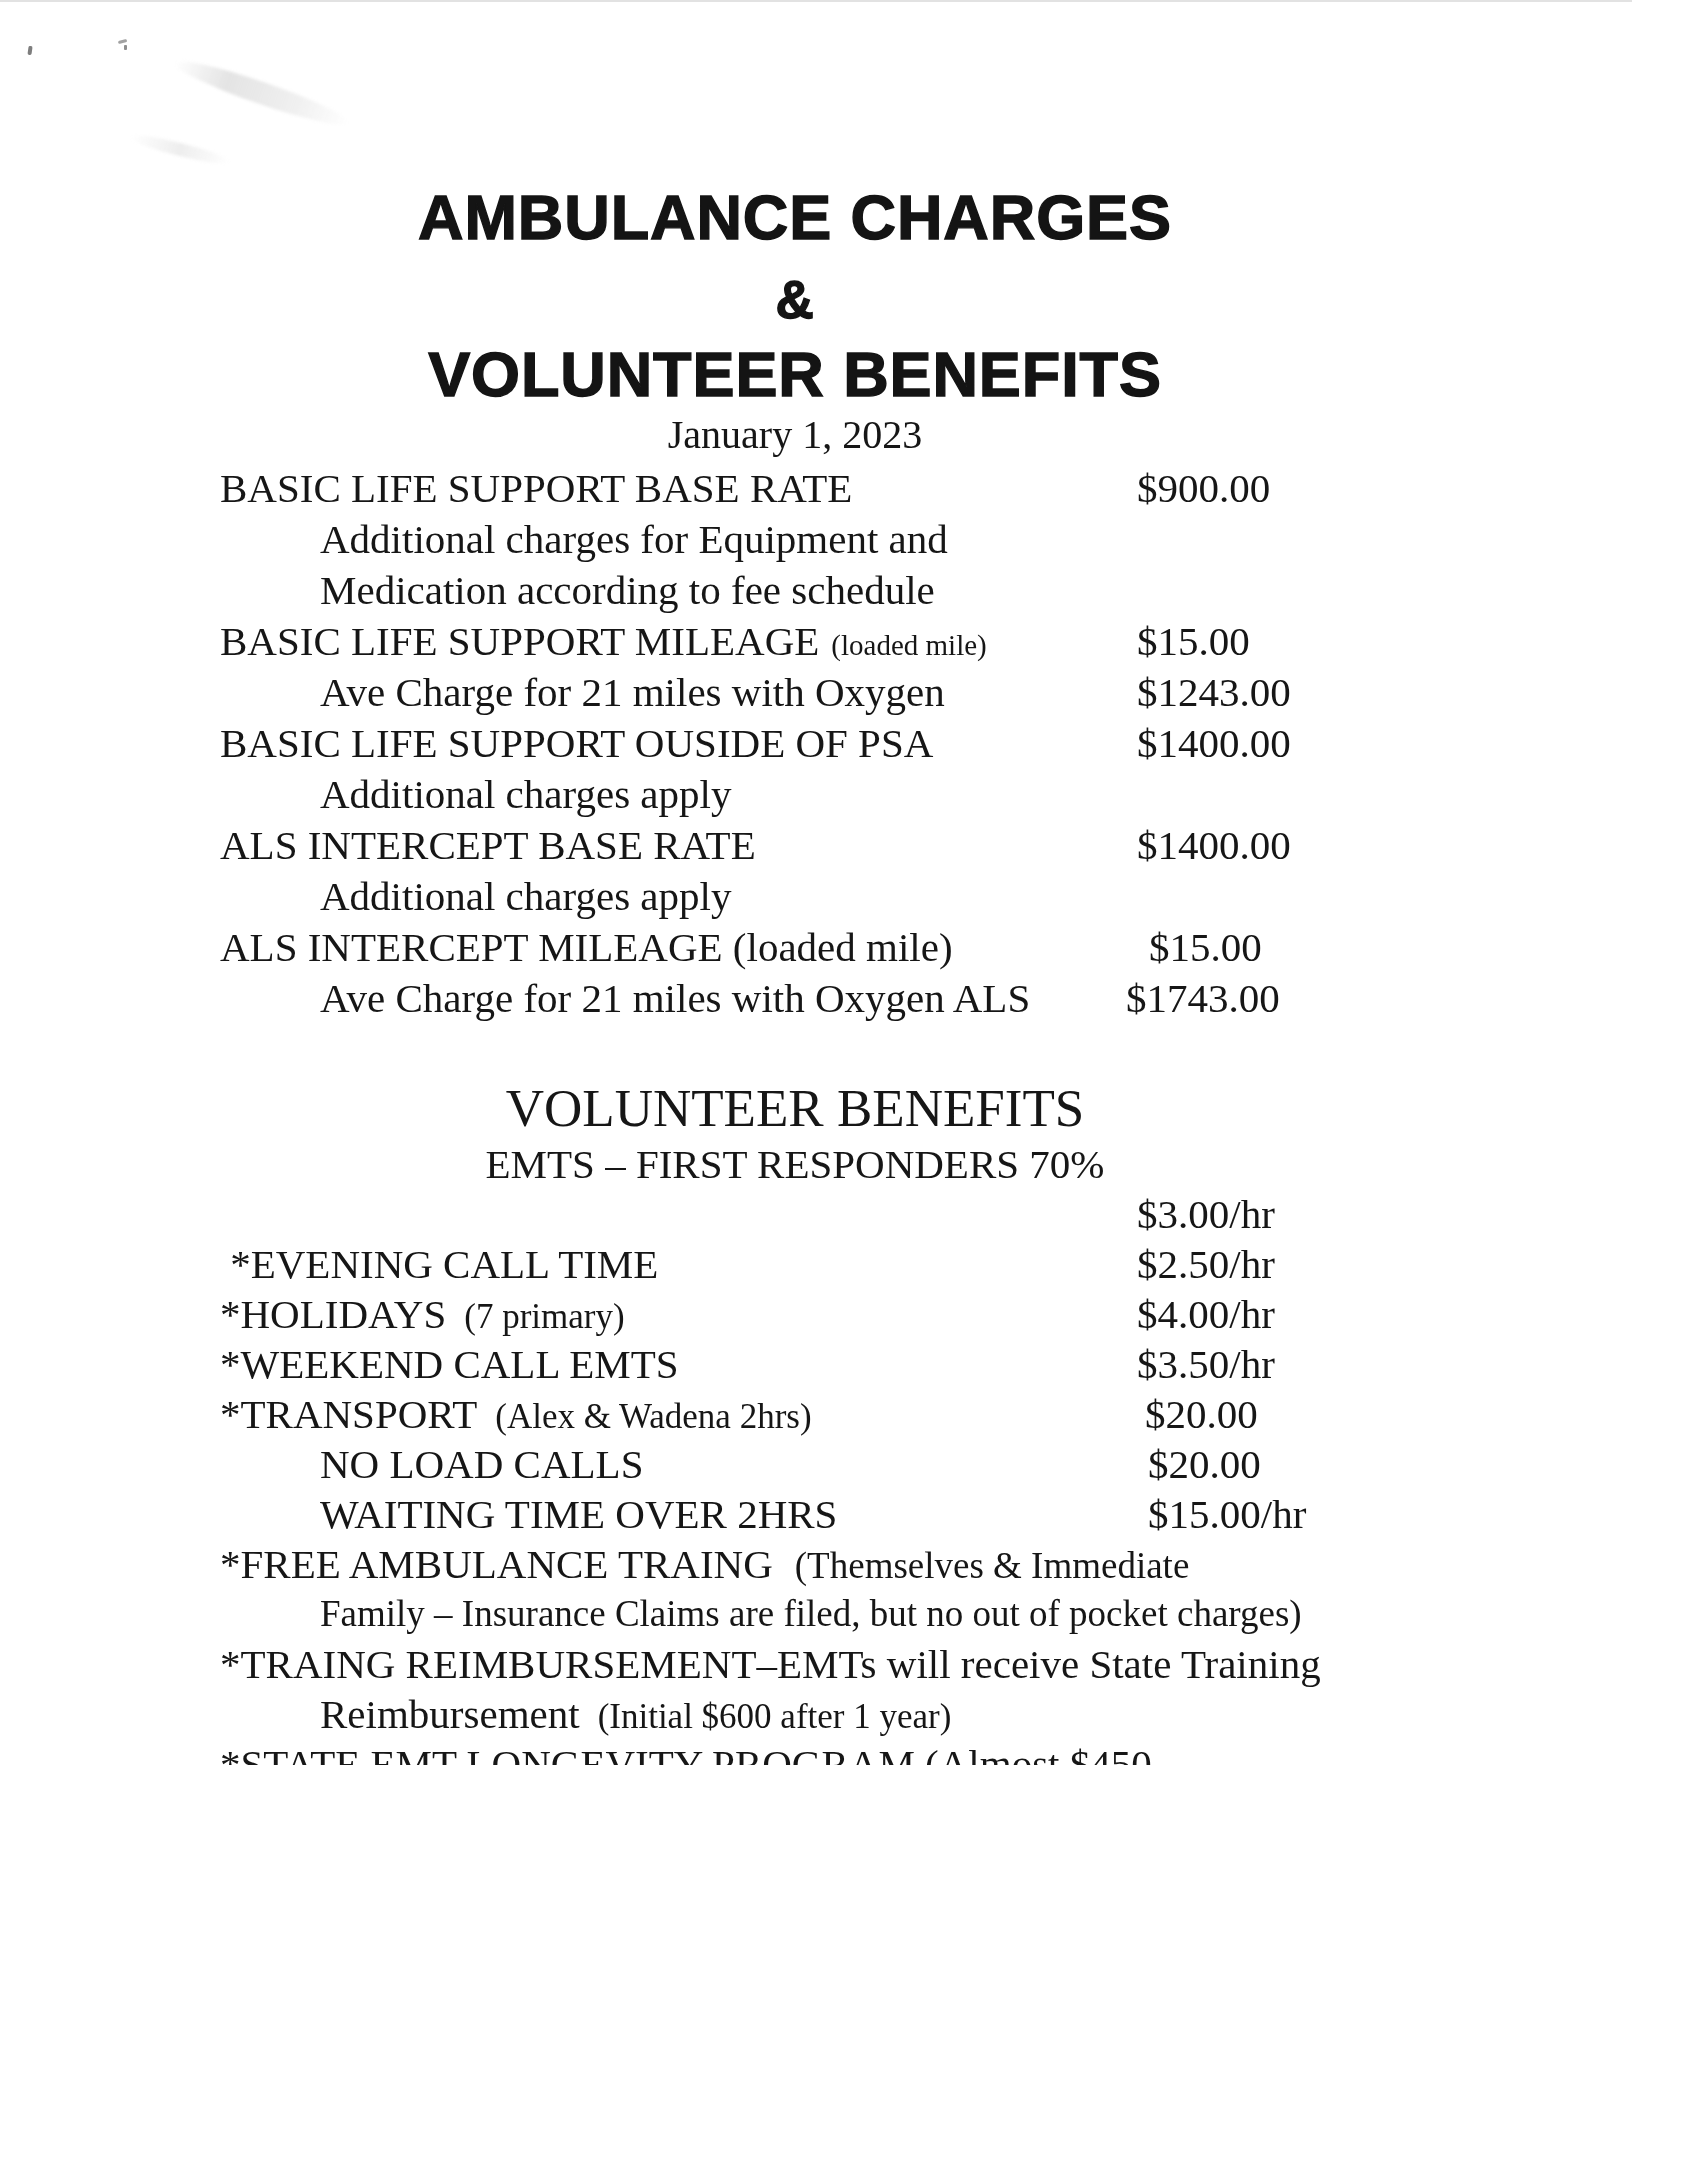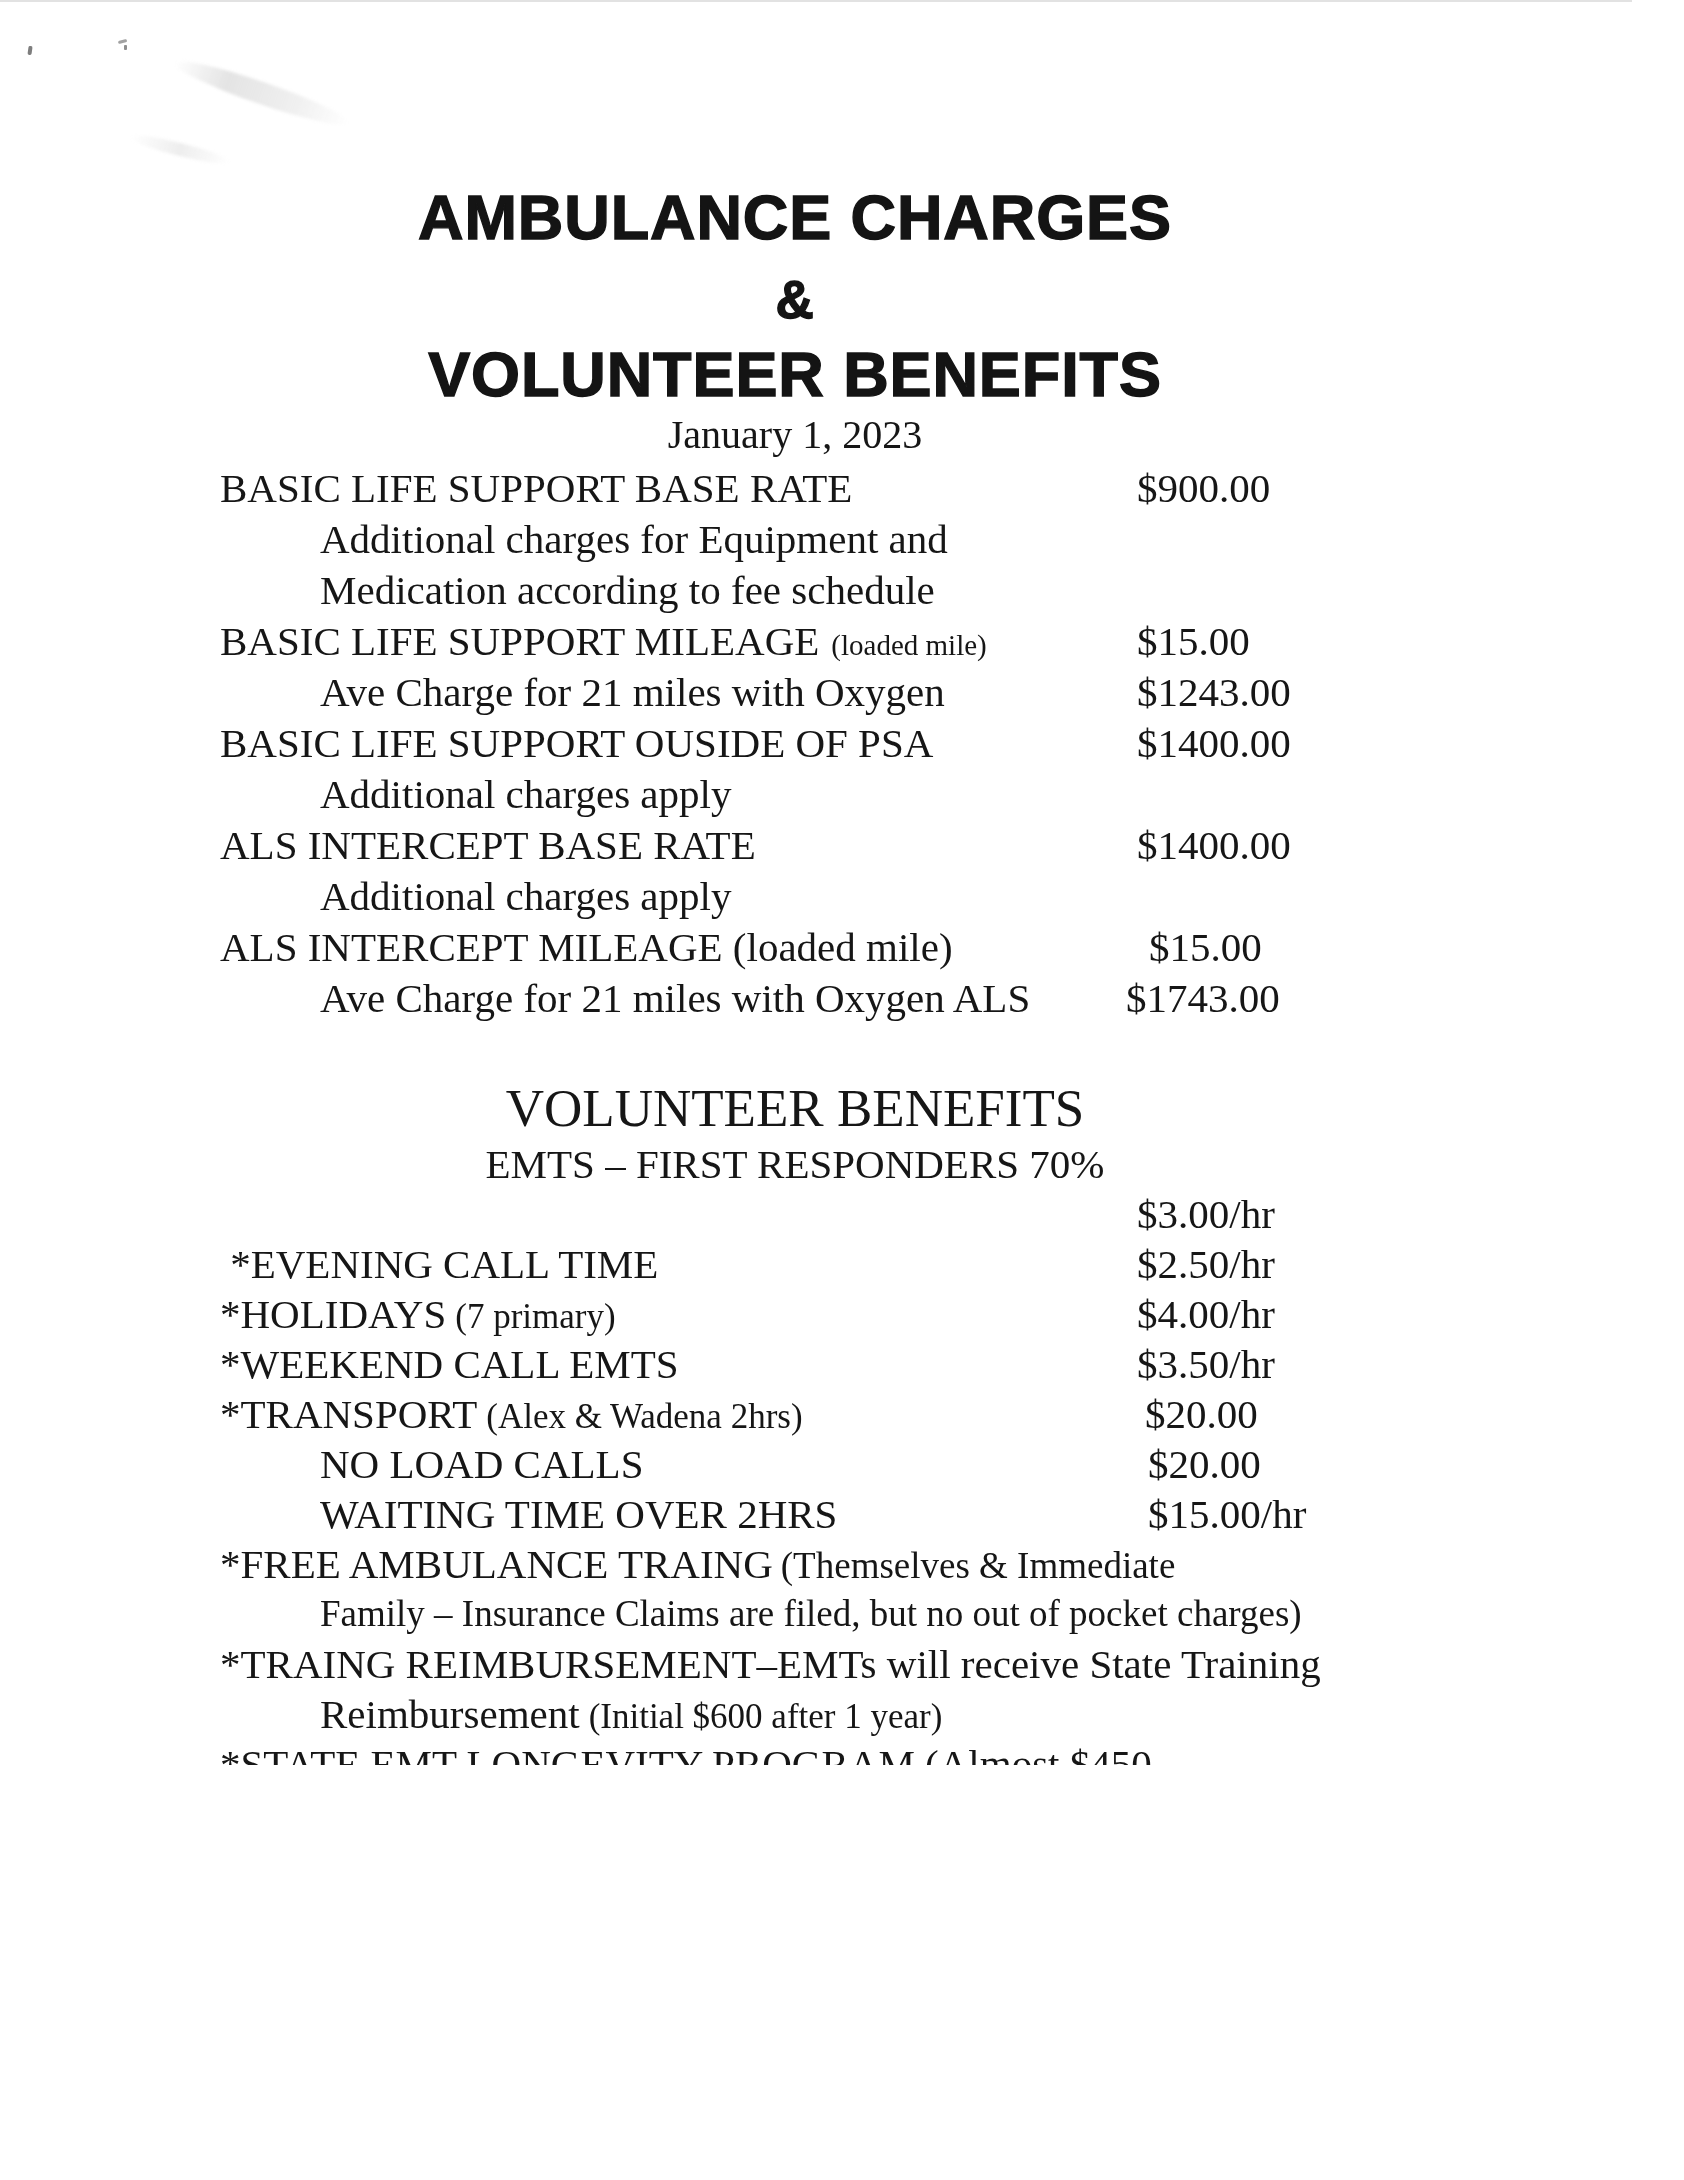--- a/index.html
+++ b/index.html
@@ -54,22 +54,22 @@
   .charges{position:absolute;left:220px;top:463px;width:1380px;font-size:41px;}
   .benefits{position:absolute;left:220px;top:1189px;width:1380px;font-size:41px;}
   .row{position:relative;height:51px;line-height:51px;white-space:nowrap;}
   .brow{position:relative;height:50px;line-height:50px;white-space:nowrap;}
   .price{position:absolute;top:0;left:917px;}
   .p-r9{left:929px;}  .p-r10{left:906px;}
   .p-b4{left:925px;}  .p-b6{left:928px;}  .p-b7{left:928px;}
   .indent{padding-left:100px;}
   .indent-xs{padding-left:10.2px;}
   .sm{font-size:29px;margin-left:12px;}
-  .sm44{font-size:37px;margin-left:8px;}
-  .sm41{font-size:35px;margin-left:9px;}
+  .sm44{font-size:37px;margin-left:22px;}
+  .sm41{font-size:35px;margin-left:18px;}
   .small-row{font-size:35px;}
   .mid-row{font-size:37px;}
   .clip{height:25.6px;overflow:hidden;}
 </style>
 </head>
 <body>
 
 <div class="page">
 
   <div class="top-edge"></div>

